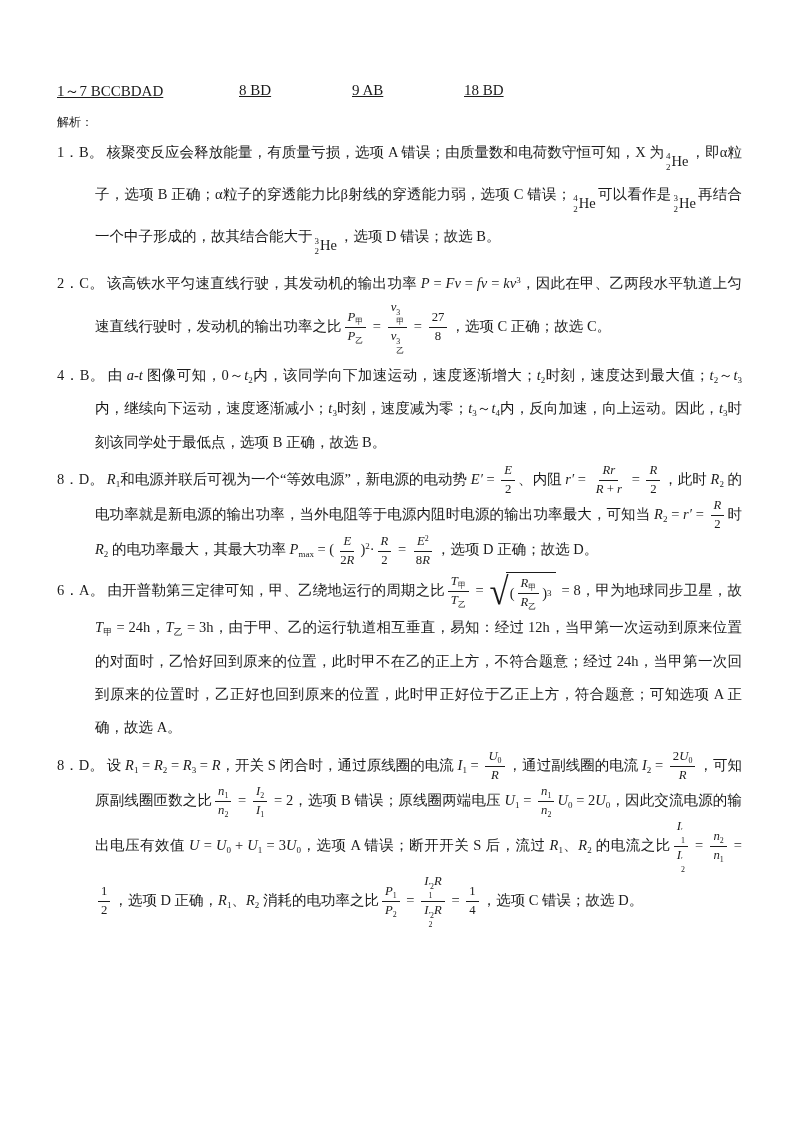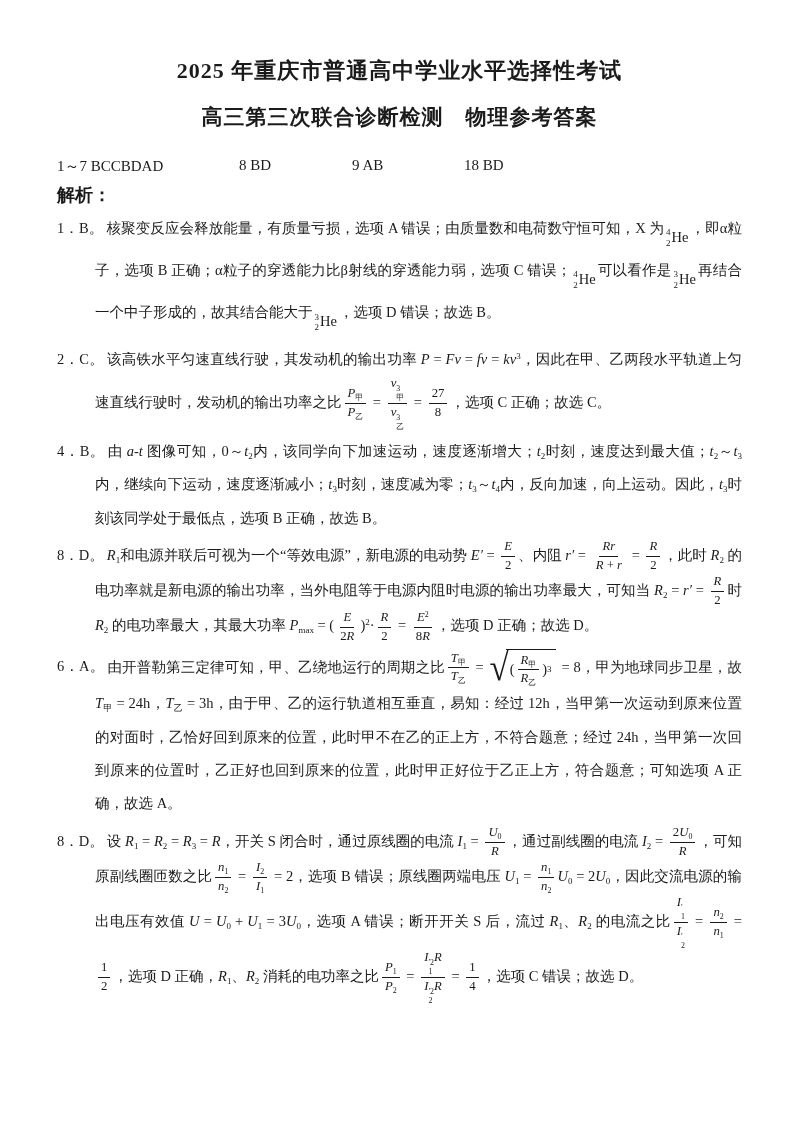--- a/index.html
+++ b/index.html
@@ -15,26 +15,26 @@
 
   .title {
     font-size:22px; font-weight:700; text-align:center;
     letter-spacing:1px; line-height:1.35;
   }
   .subtitle {
     font-size:21px; font-weight:700; text-align:center;
     letter-spacing:1px; line-height:1.35; margin-top:17px;
   }
 
-  .answers-row { display:flex; margin-top:26px; font-size:15px; }
+  .answers-row { display:flex; margin-top:26px; font-size:15px;text-decoration:underline; }
   .answers-row .ans-1 { width:182px; }
   .answers-row .ans-2 { width:113px; }
   .answers-row .ans-3 { width:112px; }
 
-  .analysis-label { margin-top:7px; font-size:18px;font-weight:bold; }
+  .analysis-label { margin-top:13px; font-size:12px; }
 
   .items { margin-top:5px; }
   .item {
     font-size:14.5px;
     line-height:2.3;
     padding-left:38px;
     text-indent:-38px;
     margin-bottom:4px;
     text-align:justify;
   }
@@ -68,24 +68,20 @@
 
   .footer {
     position:absolute; left:0; right:0; bottom:42px;
     text-align:center; font-size:14px; letter-spacing:1px;
   }
 </style>
 </head>
 <body>
 
 <div class="page">
-  <header>
-    <h1 class="title">2025 年重庆市普通高中学业水平选择性考试</h1>
-    <h2 class="subtitle">高三第三次联合诊断检测　物理参考答案</h2>
-  </header>
 
   <div class="answers-row">
     <span class="ans ans-1">1～7 BCCBDAD</span>
     <span class="ans ans-2">8 BD</span>
     <span class="ans ans-3">9 AB</span>
     <span class="ans ans-4">18 BD</span>
   </div>
 
   <div class="analysis-label">解析：</div>
 

